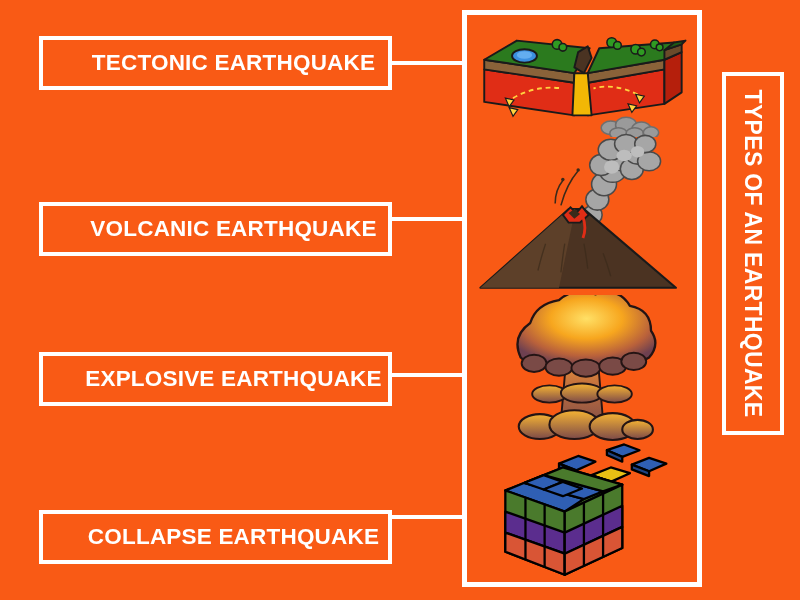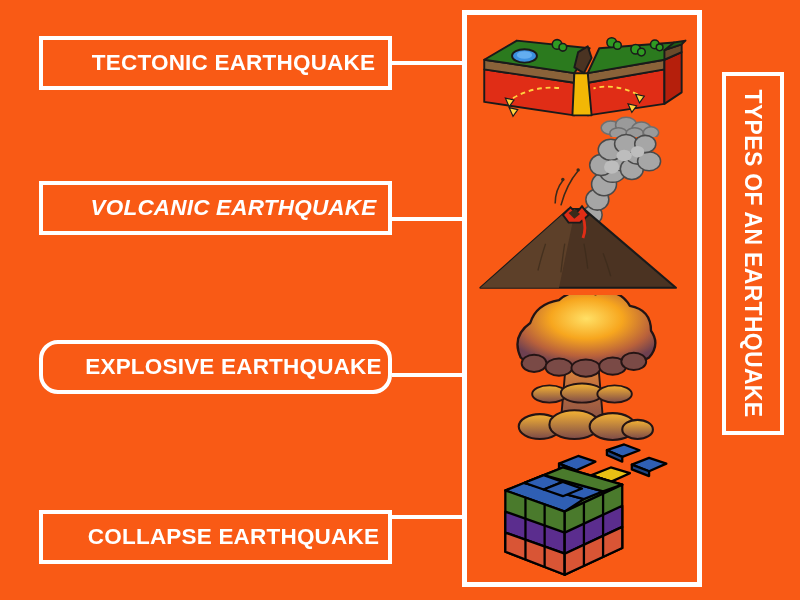--- a/index.html
+++ b/index.html
@@ -35,22 +35,22 @@
   }
   .label-text {
     color: #ffffff;
     font-family: "Liberation Sans", sans-serif;
     font-weight: bold;
     font-size: 22.5px;
     letter-spacing: 0.2px;
     white-space: nowrap;
   }
   #label-1 { top: 36px; }
-  #label-2 { top: 181px; font-style: italic; }
-  #label-3 { top: 340px; border-radius: 19px; }
+  #label-2 { top: 202px; }
+  #label-3 { top: 352px; }
   #label-4 { top: 490px; margin-top: 20px; }
 
   
   .connector {
     position: absolute;
     left: 392px;
     width: 72px;
     height: 4px;
     background: #ffffff;
   }

